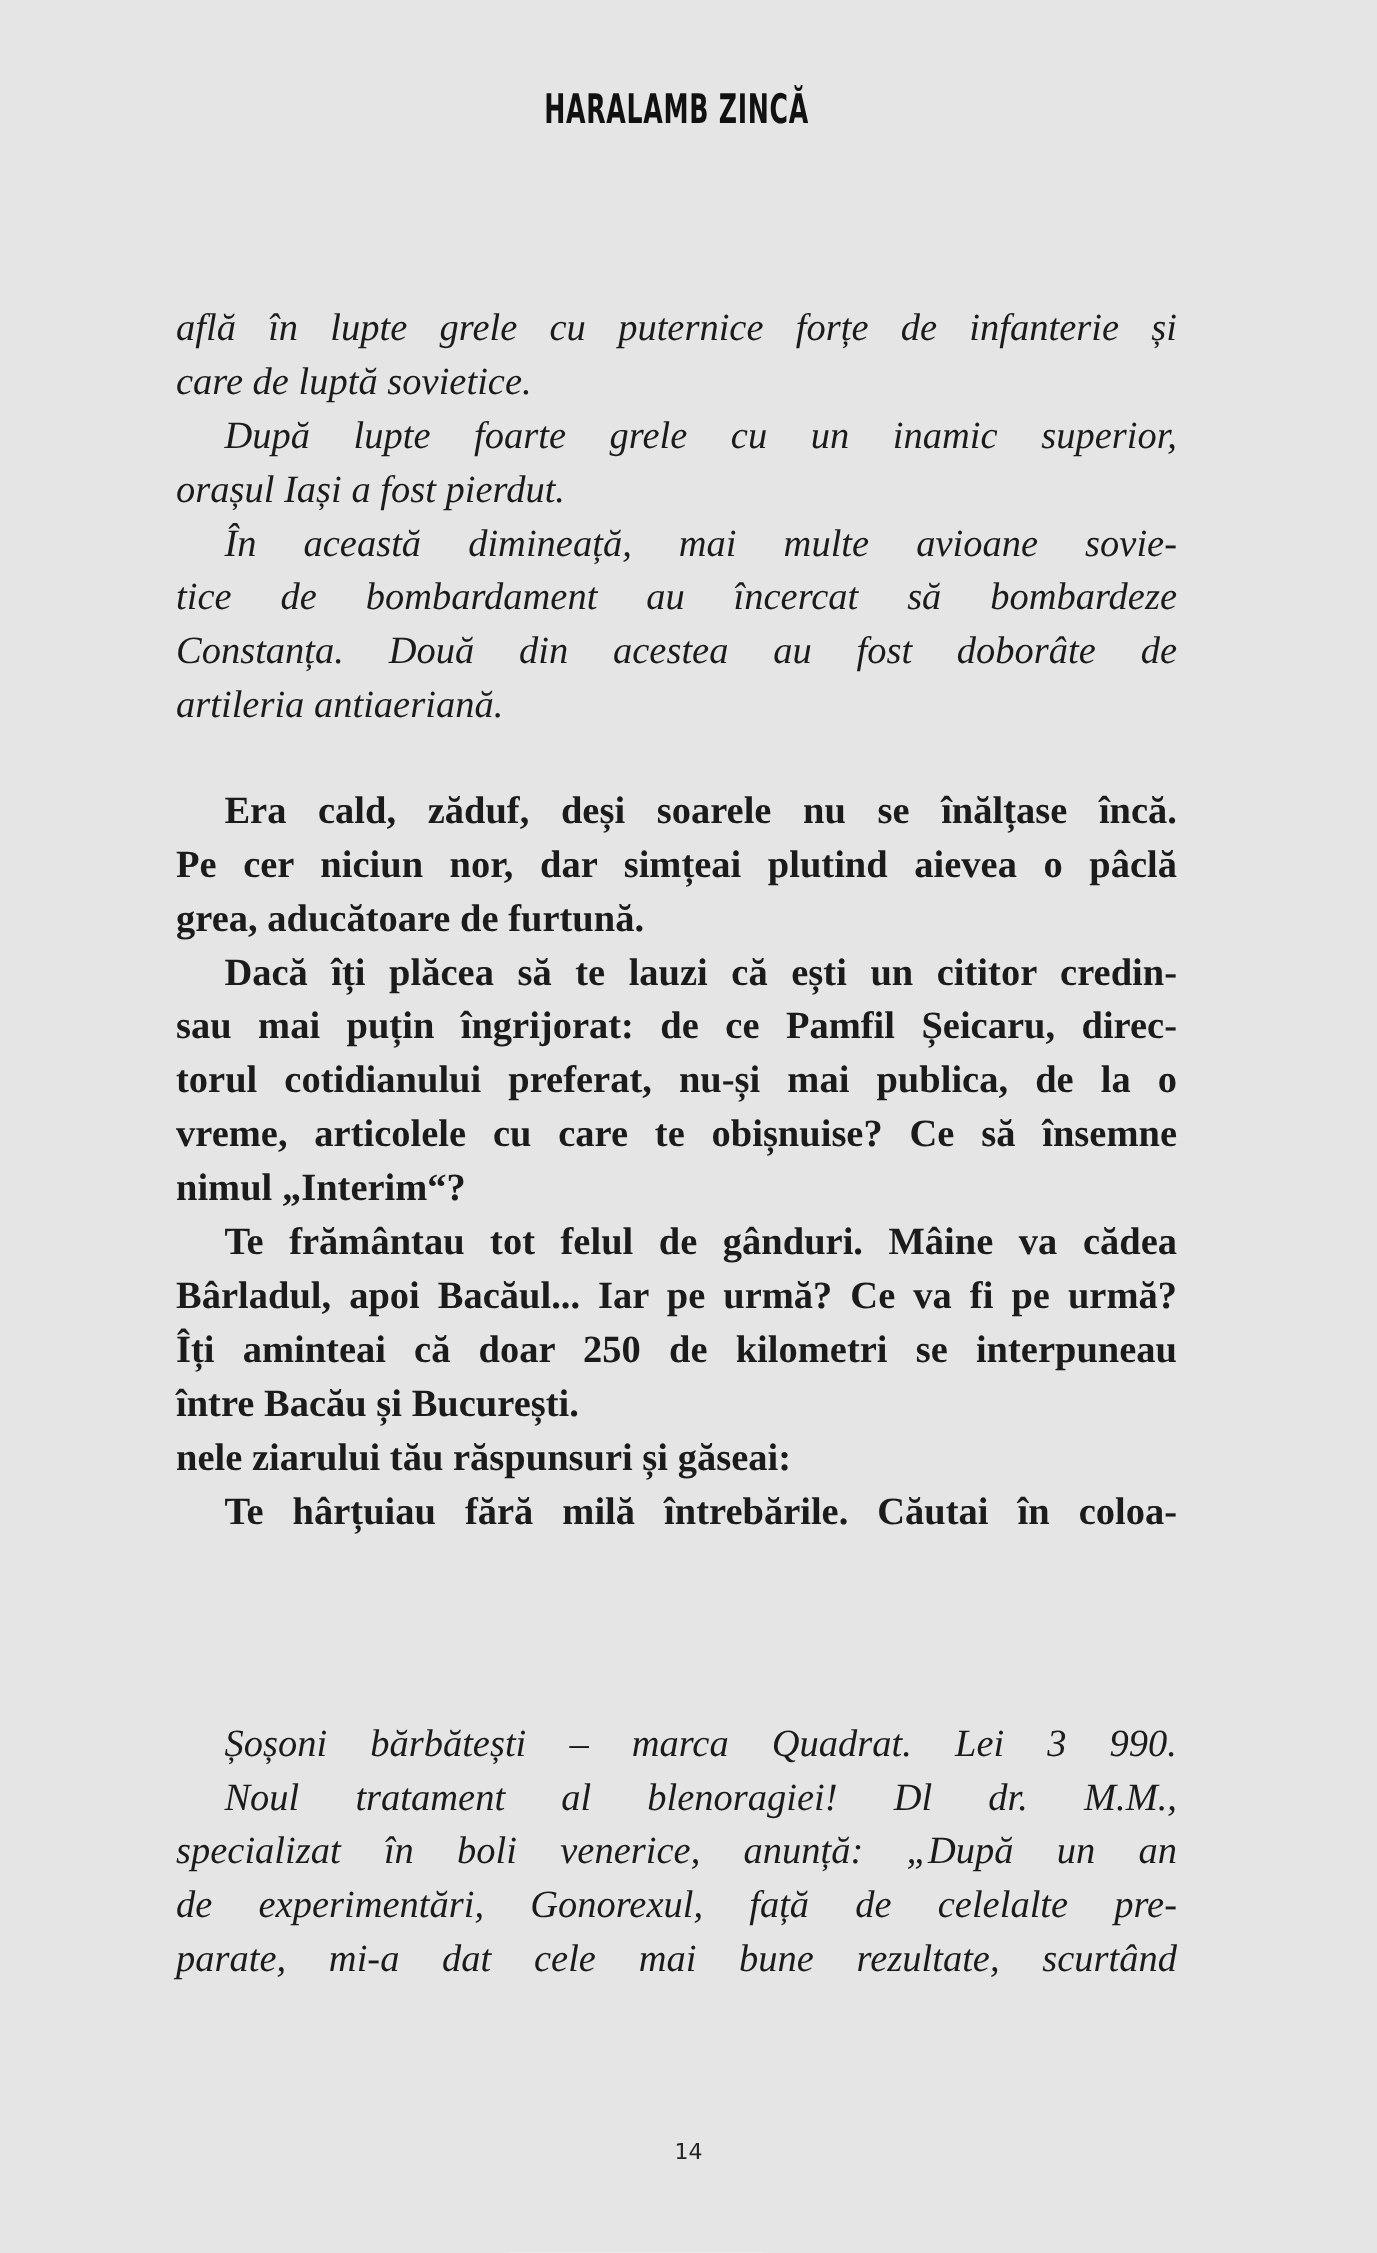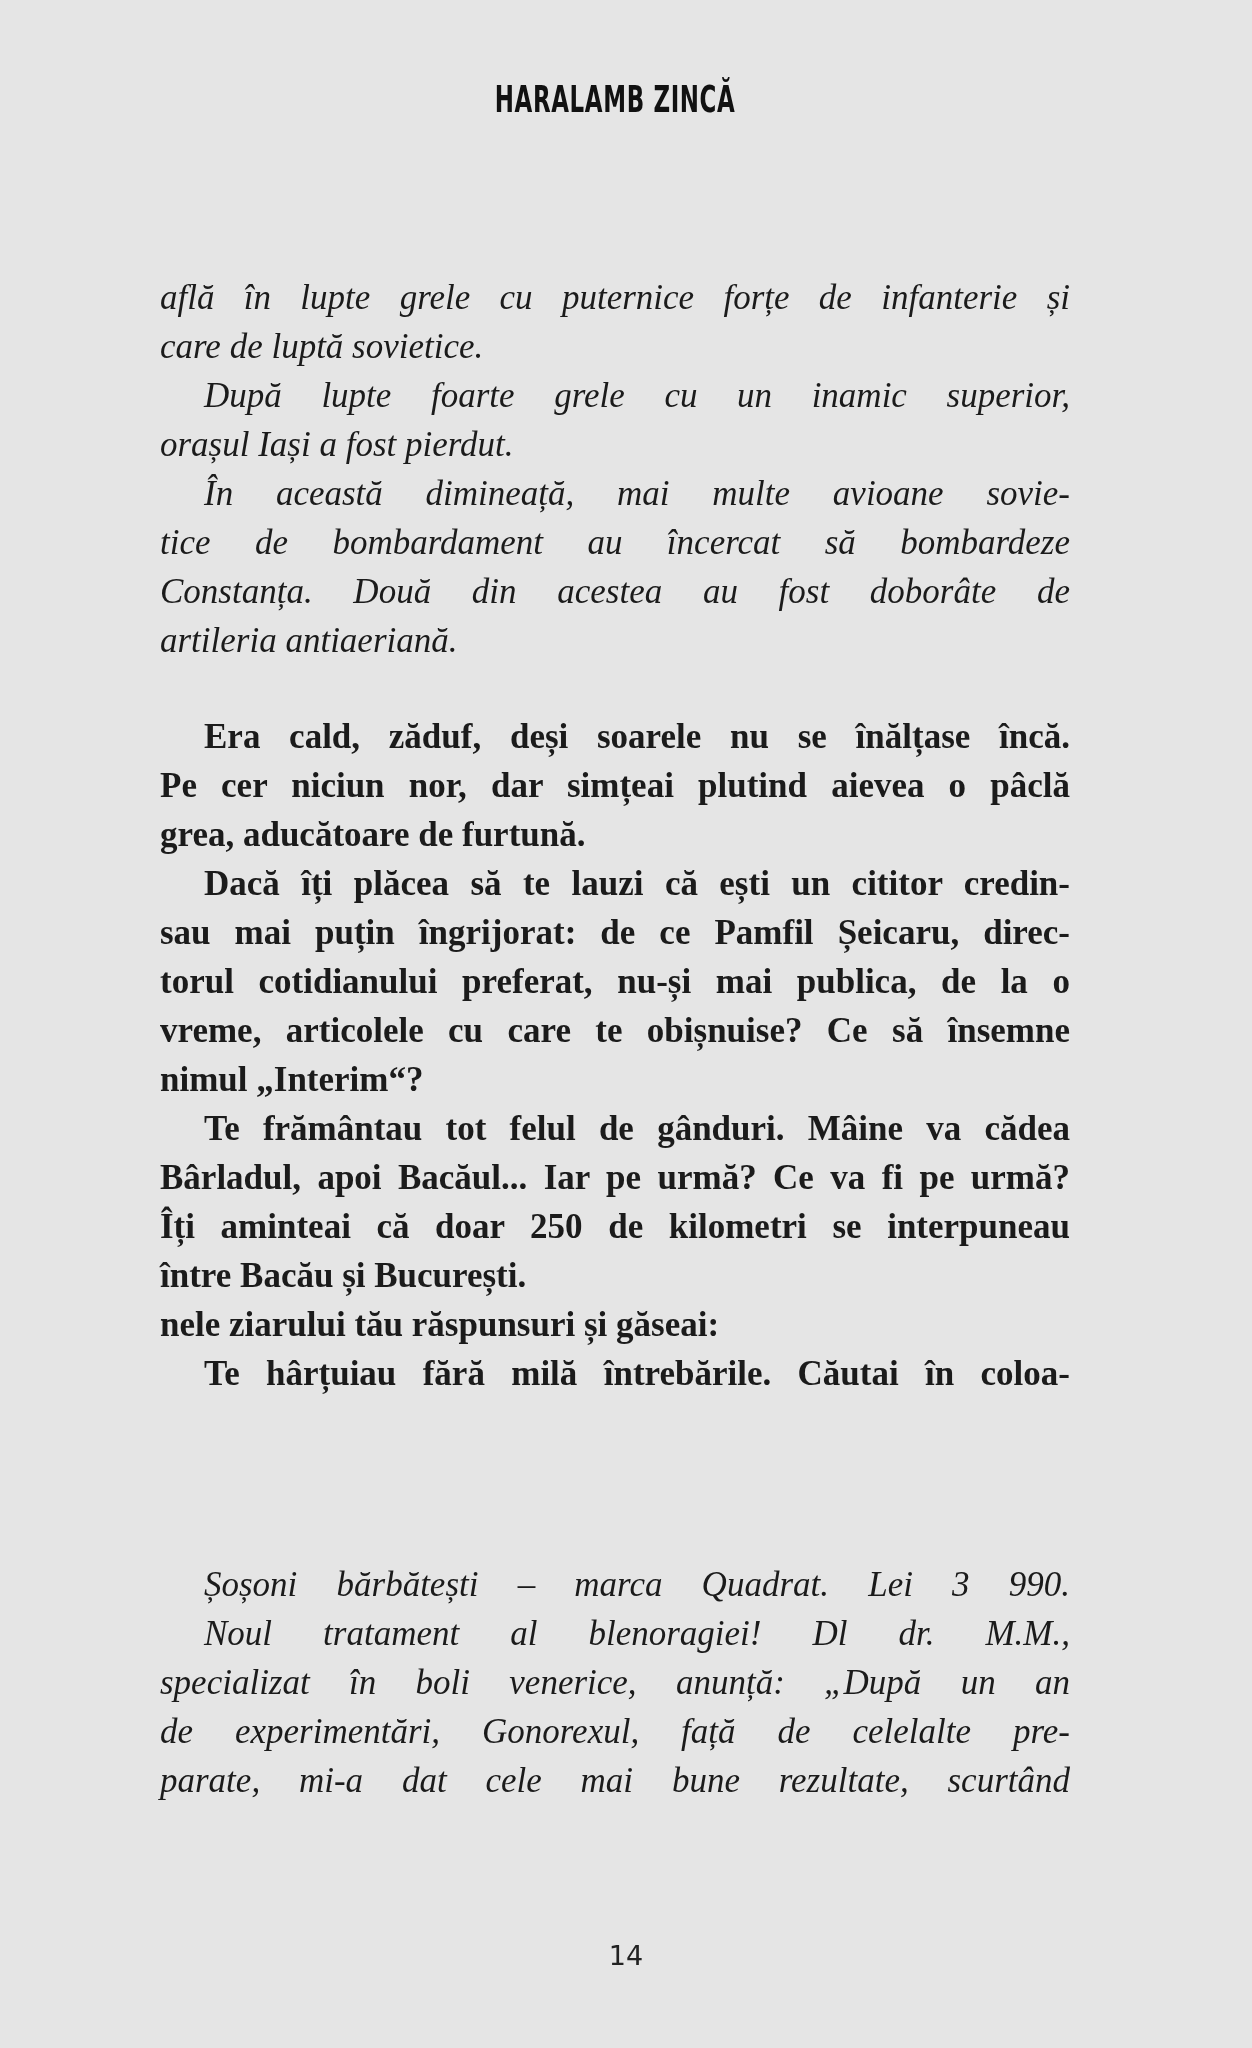--- a/index.html
+++ b/index.html
@@ -48,21 +48,21 @@
   .ln.last{ text-align-last:left; }
   .ln.ind{ text-indent:44px; }
   .ln i{ font-style:italic; }
   .page-number{
     position:absolute;
     top:1940px;
     left:0;
     width:1252px;
     text-align:center;
     font-family:"DejaVu Sans", sans-serif;
-    font-size:27px;
+    font-size:20px;
     line-height:32px;
     color:#222222;
   }
 </style>
 </head>
 <body>
 
 <div class="page">
 
   <div class="running-header">

